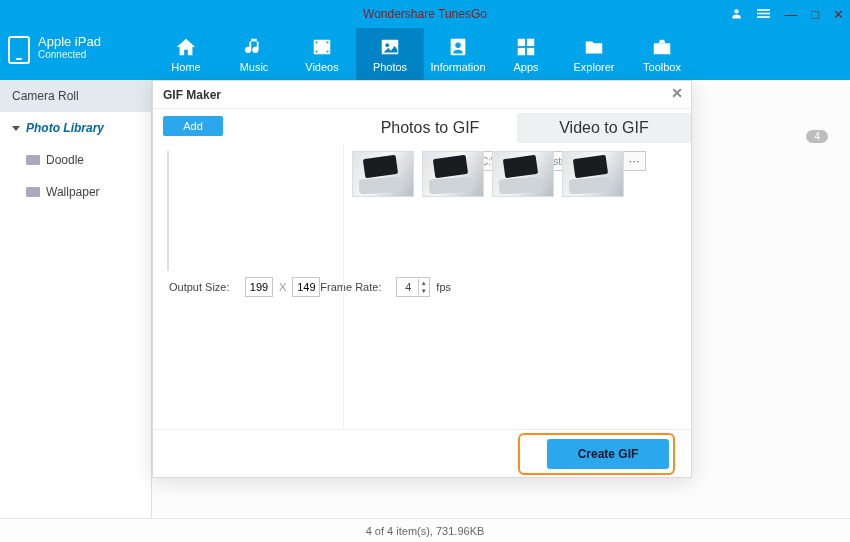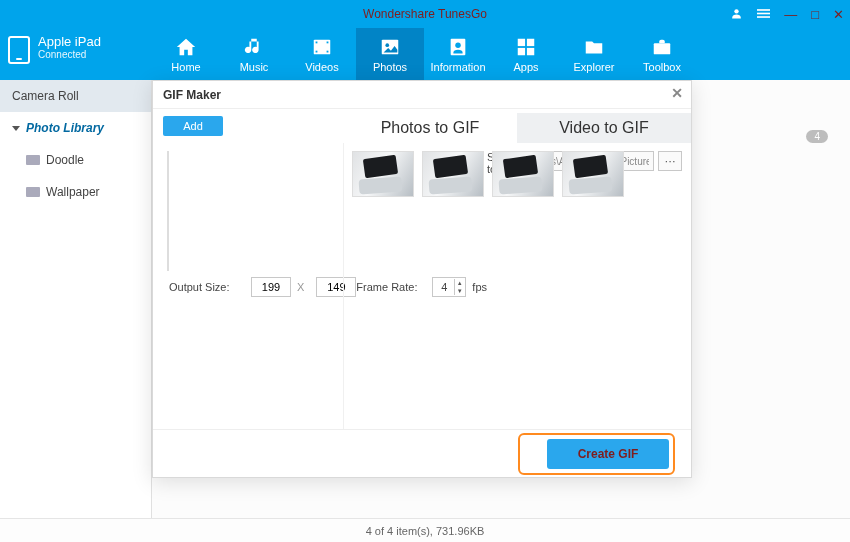--- a/index.html
+++ b/index.html
@@ -38,31 +38,31 @@
   .modal-ctrl-row { display: flex; align-items: center; height: 34px; padding-left: 10px; gap: 10px; }
   .add-btn { width: 60px; height: 20px; background: #2aa7ed; color: #fff; font-size: 11px; border-radius: 2px; display: flex; align-items: center; justify-content: center; cursor: pointer; }
   .tabrow { display: flex; margin-left: auto; margin-right: 0; width: 350px; height: 30px; align-self:flex-end; }
   .tabrow .tab { flex: 1; font-size: 16px; color: #333; display: flex; align-items: center; justify-content: center; cursor: pointer; background:#eef0f2; }
   .tabrow .tab.active { background: #fff; }
   .modal-cols { flex: 1; display: flex; }
   .left-col { width: 190px; padding: 8px 14px 6px 14px; display: flex; flex-direction: row; gap: 0; font-size: 11px; color:#444; }
   .preview { width: 162px; height: 120px; background: #eee; border: 1px solid #ddd; overflow: hidden; position: relative; }
   .form-row { display: flex; align-items: center; gap: 6px; }
   .form-row .lbl { width: 70px; }
-  .num-input { width: 40px; height: 20px; border: 1px solid #c8c8c8; font-size: 11px; text-align: center; margin-left: 6px; }
+  .num-input { width: 28px; height: 20px; border: 1px solid #c8c8c8; font-size: 11px; text-align: center; }
   .spin { width: 34px; height: 20px; border: 1px solid #c8c8c8; font-size: 11px; display:flex; align-items:center; justify-content:center; position:relative; padding-right:10px;}
   .spin .ud { position:absolute; right:1px; top:1px; bottom:1px; width:10px; display:flex; flex-direction:column;}
   .spin .ud div{ flex:1; font-size:6px; line-height:1; display:flex; align-items:center; justify-content:center; border-left:1px solid #c8c8c8; color:#555; }
   .path-row { display:flex; gap:4px; }
   .path-input { flex:1; height: 20px; border: 1px solid #c8c8c8; font-size: 10px; color:#888; padding:0 4px; background:#fafafa; }
   .browse { width: 24px; height: 20px; border: 1px solid #c8c8c8; font-size:11px; display:flex; align-items:center; justify-content:center; cursor:pointer; background:#fafafa;}
   .right-col { flex: 1; padding: 8px; display: flex; flex-wrap: wrap; align-content: flex-start; gap: 8px; border-left:1px solid #f0f0f0; }
   .thumb { width: 62px; height: 46px; background: #eee; border: 1px solid #ddd; overflow:hidden; position:relative; cursor:pointer; }
   .modal-footer { height: 48px; border-top: 1px solid #eee; display: flex; align-items: center; justify-content: flex-end; padding: 0 16px; }
-  .create-btn { width: 122px; height: 30px; background: #2aa7ed; color: #7f1d1d; font-size: 12px; font-weight: 600; border-radius: 3px; display: flex; align-items: center; justify-content: center; cursor: pointer; margin-left: 23px; }
+  .create-btn { width: 122px; height: 30px; background: #2aa7ed; color: #0f172a; font-size: 12px; font-weight: 600; border-radius: 3px; display: flex; align-items: center; justify-content: center; cursor: pointer; margin-left: 23px; }
   .create-wrap { border: 2px solid #ff8a1f; border-radius: 6px; padding: 4px; }
   
   .photo-sim { position:absolute; inset:0; background:linear-gradient(120deg,#e0e2e4 0%,#f6f7f8 45%,#b7bec4 100%); }
   .photo-sim::before{content:"";position:absolute;left:18%;top:12%;width:55%;height:44%;background:#1a1c1f;transform:rotate(-8deg);border-radius:2px;}
   .photo-sim::after{content:"";position:absolute;left:10%;bottom:8%;width:72%;height:34%;background:#cfd4d8;border-radius:4px;transform:rotate(-4deg);}
 </style>
 </head>
 <body>
 
 <div class="window">

